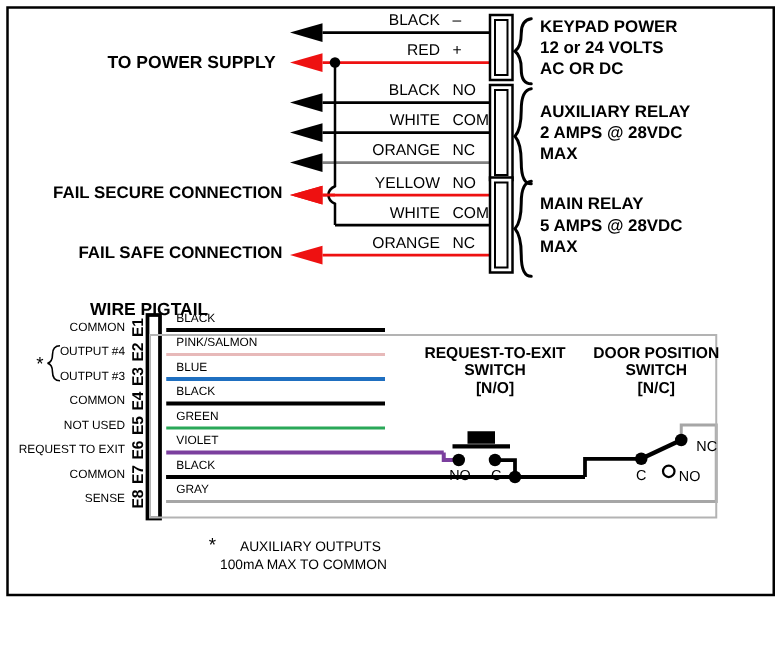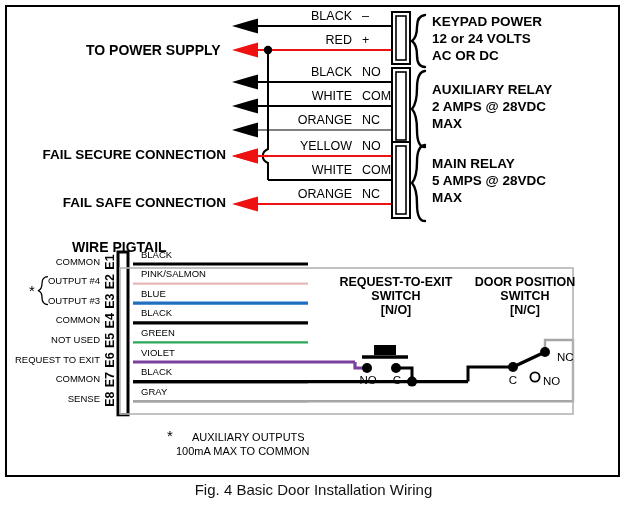--- a/index.html
+++ b/index.html
@@ -144,16 +144,13 @@
         <text x="397" y="381" font-size="11.5" text-anchor="middle" fill="#000" font-family="&quot;Liberation Sans&quot;, sans-serif" font-weight="normal">C</text>
         <text x="513" y="381" font-size="11.5" text-anchor="middle" fill="#000" font-family="&quot;Liberation Sans&quot;, sans-serif" font-weight="normal">C</text>
         <text x="557" y="358" font-size="11.5" text-anchor="start" fill="#000" font-family="&quot;Liberation Sans&quot;, sans-serif" font-weight="normal">NC</text>
         <text x="543" y="382" font-size="11.5" text-anchor="start" fill="#000" font-family="&quot;Liberation Sans&quot;, sans-serif" font-weight="normal">NO</text>
         <text x="170" y="437" font-size="15" text-anchor="middle" fill="#000" font-family="&quot;Liberation Sans&quot;, sans-serif" font-weight="normal">*</text>
         <text x="192" y="438" font-size="11" text-anchor="start" fill="#000" font-family="&quot;Liberation Sans&quot;, sans-serif" font-weight="normal">AUXILIARY OUTPUTS</text>
         <text x="176" y="452" font-size="11" text-anchor="start" fill="#000" font-family="&quot;Liberation Sans&quot;, sans-serif" font-weight="normal">100mA MAX TO COMMON</text>
       </g>
   </svg>
 
-  <div style="position:absolute;left:0;top:481px;width:627px;text-align:center;">
-    <span style="font-size:15px;color:#111;">Fig. 4  Basic Door Installation Wiring</span>
-  </div>
 </div>
 
 </body></html>

